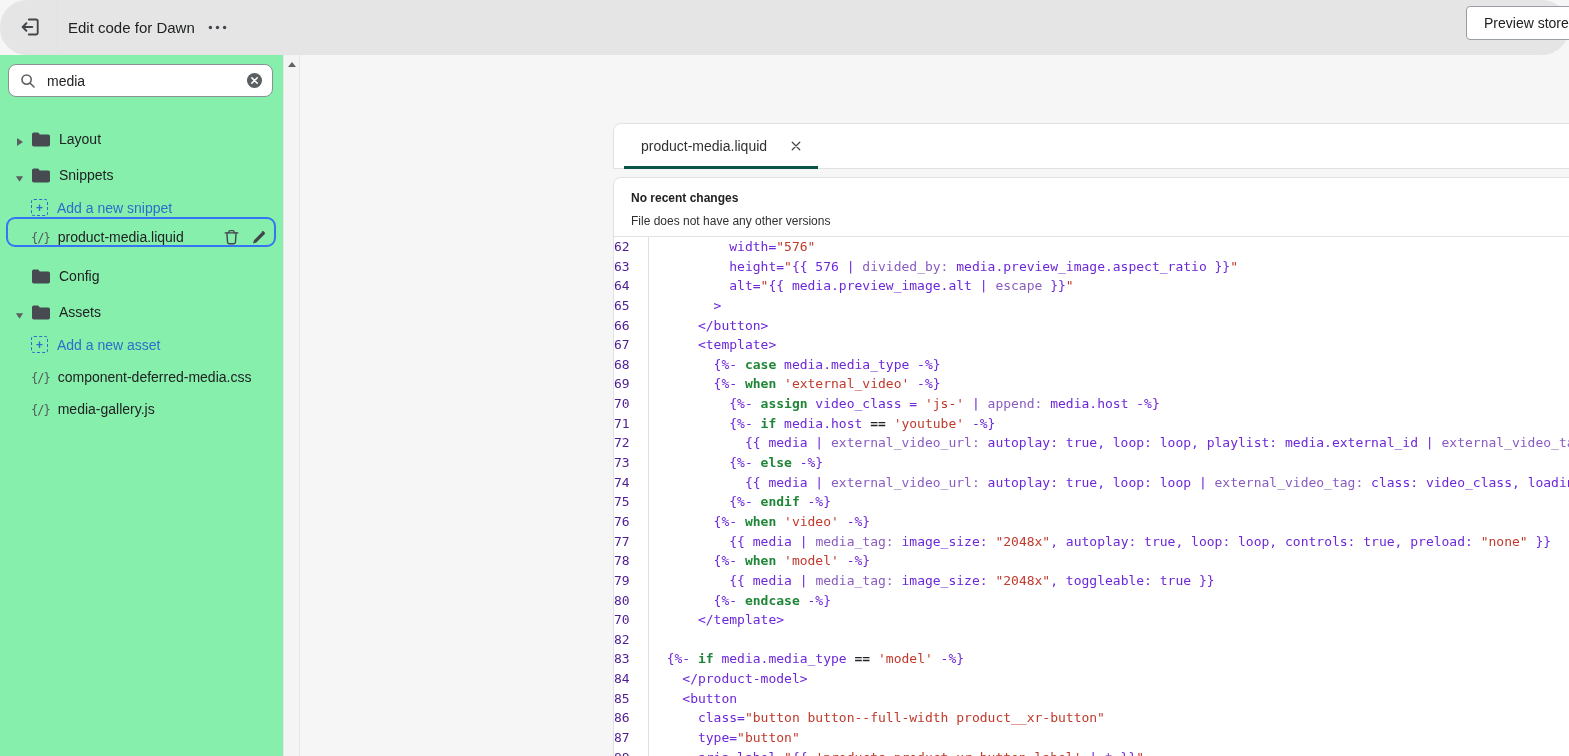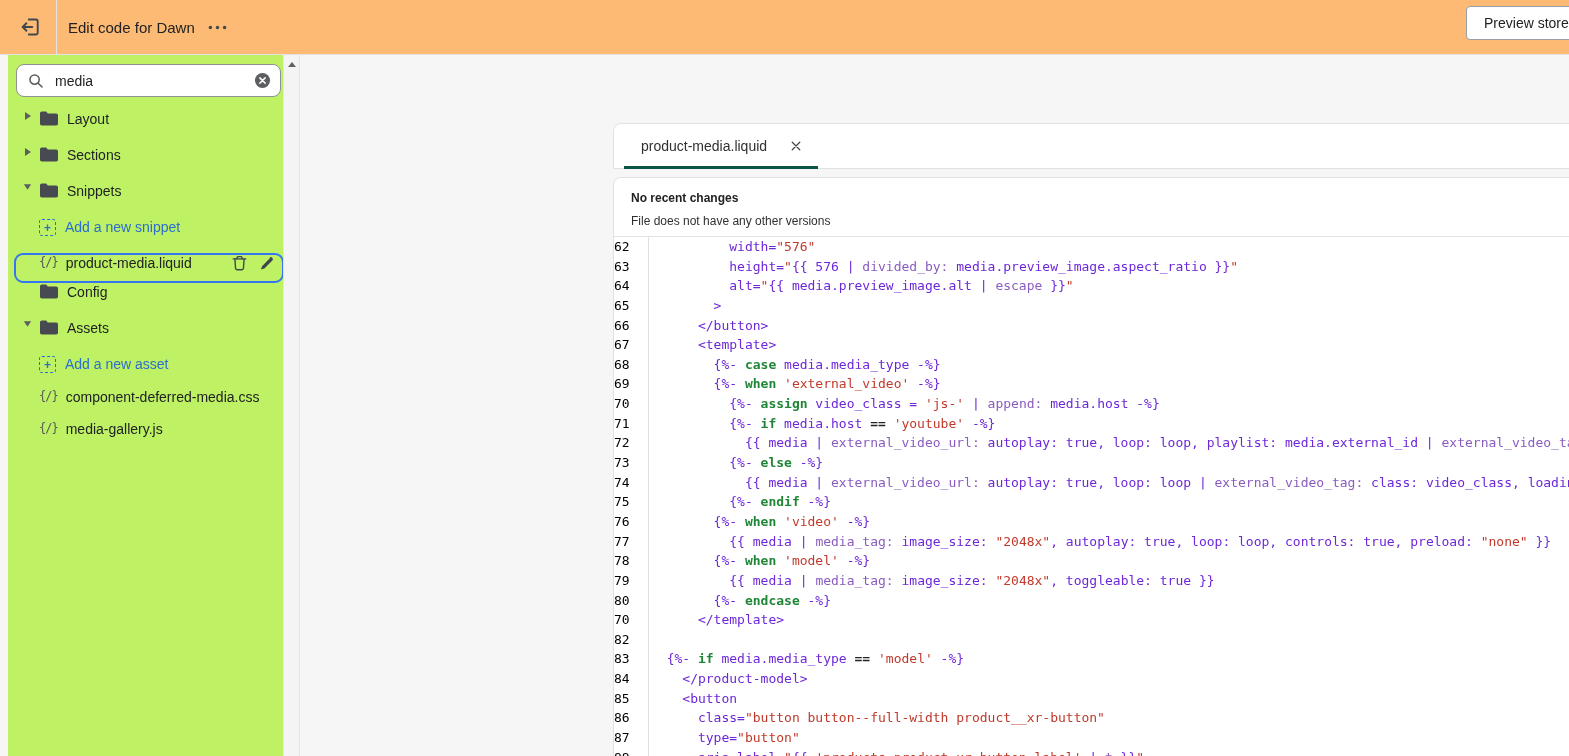--- a/index.html
+++ b/index.html
@@ -2,34 +2,34 @@
 <html><head>
 <meta charset="utf-8">
 <style>
   html,body{margin:0;padding:0;}
   body{
     width:1569px;height:756px;position:relative;overflow:hidden;
     font-family:"Liberation Sans",sans-serif;background:#f6f6f7;color:#202223;
     -webkit-font-smoothing:antialiased;
   }
   
-  .topbar{position:absolute;left:0;top:0;width:1569px;height:54px;background:#fdba74;border-bottom:1px solid #e1e3e5;z-index:5;}
+  .topbar{position:absolute;left:0;top:0;width:1569px;height:54px;background:#e5e5e5;border-bottom:1px solid #e1e3e5;z-index:5;border-radius:27px;}
   .back-btn{position:absolute;left:14px;top:11px;width:34px;height:32px;display:flex;align-items:center;justify-content:center;cursor:pointer;background:none;border:none;padding:0;}
   .topbar-divider{position:absolute;left:56px;top:0;bottom:0;width:1px;background:#e1e3e5;}
   .topbar-title{position:absolute;left:68px;top:0;height:54px;display:flex;align-items:center;font-size:15px;font-weight:500;color:#202223;}
   .more-btn{position:absolute;left:203px;top:15px;width:28px;height:24px;display:flex;align-items:center;justify-content:center;background:none;border:none;cursor:pointer;padding:0;}
   .preview-btn{position:absolute;left:1466px;top:6px;height:34px;width:132px;background:#fff;border:1px solid #999ea4;border-radius:4px;font-size:14px;font-family:"Liberation Sans",sans-serif;color:#202223;text-align:left;padding:0 0 0 17px;cursor:pointer;}
   
-  .sidebar{position:absolute;left:8px;top:55px;width:283px;bottom:0;background:#bef264;}
+  .sidebar{position:absolute;left:0;top:55px;width:283px;bottom:0;background:#86efac;}
   .searchbox{position:absolute;left:8px;top:9px;width:265px;height:33px;border:1px solid #8c9196;border-radius:8px;background:#fff;display:flex;align-items:center;box-sizing:border-box;}
   .searchbox .mag{margin-left:11px;display:flex;}
   .searchbox input{flex:1;border:none;outline:none;font-size:14px;font-family:"Liberation Sans",sans-serif;color:#202223;margin-left:9px;background:transparent;min-width:0;}
   .searchbox .clear{margin-right:9px;display:flex;cursor:pointer;border:none;background:none;padding:0;}
   .tree{position:absolute;left:0;top:56px;right:0;}
-  .tree-row{display:flex;align-items:flex-start;font-size:14px;color:#202223;cursor:pointer;box-sizing:border-box;}
+  .tree-row{display:flex;align-items:flex-end;font-size:14px;color:#202223;cursor:pointer;box-sizing:border-box;}
   .row-folder{height:36px;padding-left:15px;}
   .row-add{height:33px;padding-left:31px;}
   .row-file{height:32px;padding-left:31px;}
   .row-file.selected{height:30px;margin:1px 7px 1px 6px;padding-left:23px;border:2px solid #3574f2;border-radius:9px;}
   .caret{width:9px;margin-right:8px;display:flex;justify-content:center;}
   .folder-ic{display:flex;margin-right:9px;}
   .add-ic{width:15px;height:15px;border:1.5px dashed #2c6ecb;border-radius:3px;color:#2c6ecb;display:flex;align-items:center;justify-content:center;font-size:12px;font-weight:bold;margin-right:9px;line-height:1;box-sizing:content-box;}
   .file-ic{font-family:"DejaVu Sans Mono",monospace;font-size:12px;color:#54575b;margin-right:8px;letter-spacing:-1px;}
   .add-label{color:#2c6ecb;}
   .row-actions{margin-left:auto;display:flex;gap:12px;padding-right:8px;align-items:center;}
@@ -44,21 +44,21 @@
   .tab-label{margin-left:22px;font-size:14px;color:#303030;}
   .tab-close{margin-left:auto;margin-right:10px;background:none;border:none;padding:2px;display:flex;cursor:pointer;}
   .tab-underline{position:absolute;left:5px;bottom:-1px;width:194px;height:3.5px;background:#0a5446;}
   .editor-card{position:absolute;left:313px;top:122px;right:-20px;bottom:-10px;background:#fff;border:1px solid #dfe2e5;border-radius:8px 0 0 0;box-sizing:border-box;}
   .editor-header{position:relative;height:58px;border-bottom:1px solid #e1e3e5;}
   .hdr-title{position:absolute;left:17px;top:13px;font-size:12px;font-weight:700;color:#202223;}
   .hdr-subtitle{position:absolute;left:17px;top:36px;font-size:12px;color:#303030;}
   
   .code-area{position:absolute;left:0;top:59px;right:0;bottom:0;overflow:hidden;font-family:"DejaVu Sans Mono",monospace;font-size:13px;}
   .code-line{display:flex;height:19.65px;line-height:19.65px;white-space:pre;}
-  .ln{width:35px;min-width:35px;text-align:right;padding-right:26px;box-sizing:border-box;color:#000000;border-right:1px solid #e0e0e0;user-select:none;}
+  .ln{width:35px;min-width:35px;text-align:right;padding-right:26px;box-sizing:border-box;color:#4c1d95;border-right:1px solid #e0e0e0;user-select:none;}
   .code-text{padding-left:2px;}
   .tok-p{color:#6d28d9;}
   .tok-k{color:#208637;font-weight:bold;}
   .tok-s{color:#c0392b;}
   .tok-q{color:#c0392b;}
   .tok-f{color:#8a5cc0;}
   .tok-b{color:#1f2328;font-weight:bold;}
 </style>
 </head>
 <body>
@@ -111,33 +111,20 @@
           <svg width="8" height="10" viewBox="0 0 8 10">
             <path d="M1 1l6 4-6 4z" fill="#5c5f62"></path>
           </svg>
         </span>
         <span class="folder-ic">
           <svg width="18" height="15" viewBox="0 0 18 15">
             <path d="M0 2.2A1.8 1.8 0 0 1 1.8.4h4.4l1.6 2h8.4A1.8 1.8 0 0 1 18 4.2v8.6a1.8 1.8 0 0 1-1.8 1.8H1.8A1.8 1.8 0 0 1 0 12.8V2.2z" fill="#474b51"></path>
           </svg>
         </span>
         <span>Layout</span>
-      </div>
-      <div class="tree-row row-folder">
-        <span class="caret">
-          <svg width="8" height="10" viewBox="0 0 8 10">
-            <path d="M1 1l6 4-6 4z" fill="#5c5f62"></path>
-          </svg>
-        </span>
-        <span class="folder-ic">
-          <svg width="18" height="15" viewBox="0 0 18 15">
-            <path d="M0 2.2A1.8 1.8 0 0 1 1.8.4h4.4l1.6 2h8.4A1.8 1.8 0 0 1 18 4.2v8.6a1.8 1.8 0 0 1-1.8 1.8H1.8A1.8 1.8 0 0 1 0 12.8V2.2z" fill="#474b51"></path>
-          </svg>
-        </span>
-        <span>Sections</span>
       </div>
       <div class="tree-row row-folder">
         <span class="caret">
           <svg width="10" height="8" viewBox="0 0 10 8">
             <path d="M1 1h8L5 7z" fill="#5c5f62"></path>
           </svg>
         </span>
         <span class="folder-ic">
           <svg width="18" height="15" viewBox="0 0 18 15">
             <path d="M0 2.2A1.8 1.8 0 0 1 1.8.4h4.4l1.6 2h8.4A1.8 1.8 0 0 1 18 4.2v8.6a1.8 1.8 0 0 1-1.8 1.8H1.8A1.8 1.8 0 0 1 0 12.8V2.2z" fill="#474b51"></path>

